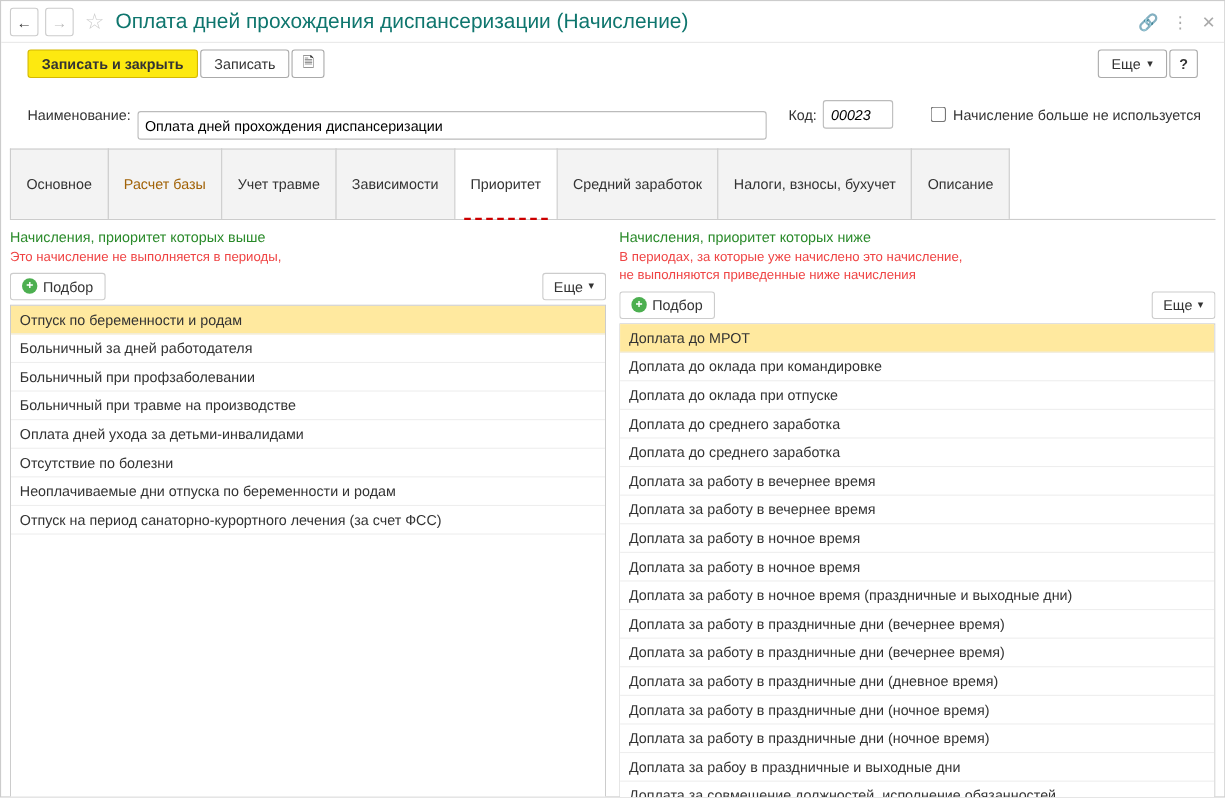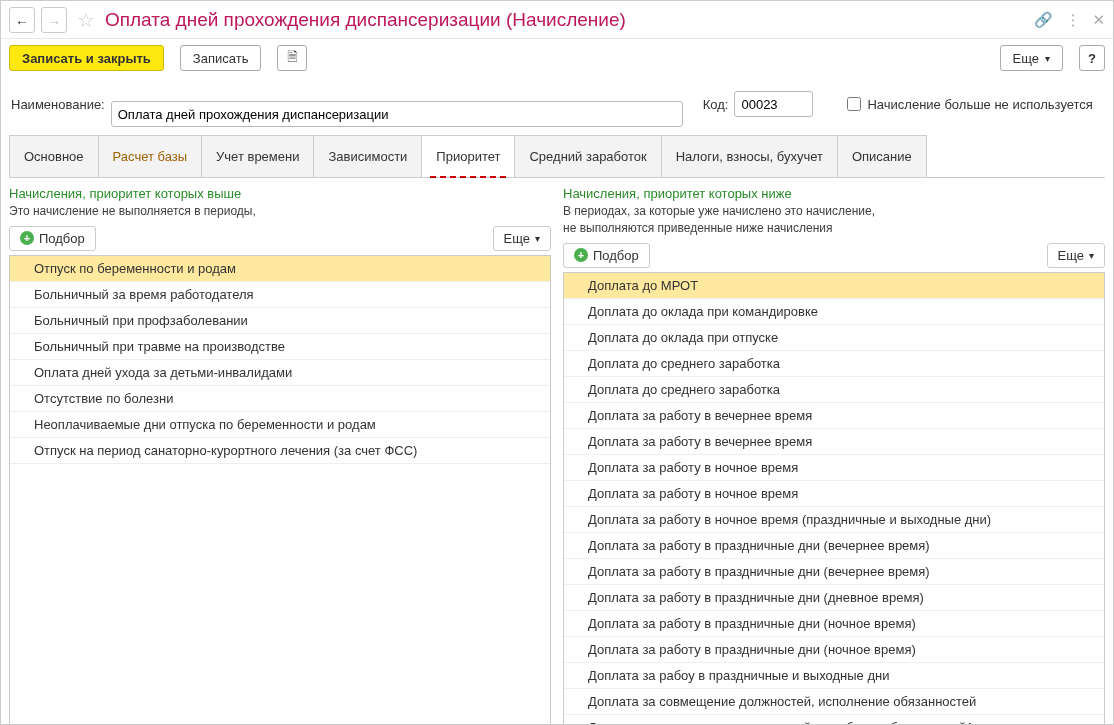--- a/index.html
+++ b/index.html
@@ -28,35 +28,35 @@
       background: #fff;
       display: flex;
       align-items: center;
       justify-content: center;
       cursor: pointer;
       font-size: 14px;
       color: #333;
     }
     .nav-btn.disabled { color: #bbb; }
     .star-icon { color: #ccc; font-size: 20px; margin: 0 4px; cursor: pointer; }
-    .title { font-size: 19px; color: #be185d; flex: 1; }
+    .title { font-size: 19px; color: #0f766e; flex: 1; }
     .titlebar-right {
       display: flex;
       gap: 12px;
       align-items: center;
       color: #aaa;
       font-size: 15px;
     }
     .titlebar-right span { cursor: pointer; }
     .toolbar {
       height: 38px;
       display: flex;
       align-items: center;
-      padding: 4px 8px;
-      gap: 16px;
+      padding: 4px 24px;
+      gap: 2px;
     }
     .btn {
       border: 1px solid #aaa;
       border-radius: 3px;
       background: #fff;
       padding: 5px 12px;
       cursor: pointer;
       font-size: 13px;
       color: #333;
       height: 26px;
@@ -79,48 +79,48 @@
       width: 26px; height: 26px;
       border: 1px solid #aaa;
       border-radius: 3px;
       display: flex; align-items: center; justify-content: center;
       cursor: pointer;
       font-weight: bold;
     }
     .fields-row {
       display: flex;
       align-items: center;
-      padding: 4px 10px 8px 10px;
+      padding: 4px 10px 8px 24px;
       gap: 6px;
       font-size: 13px;
     }
     .field-label { color: #333; }
     .field-input {
       border: 1px solid #bbb;
       border-radius: 3px;
       padding: 4px 6px;
       font-size: 13px;
       height: 26px;
     }
     .field-input.name { flex: 1; max-width: 572px; margin-top: 20px; }
-    .field-input.code { width: 79px; }
+    .field-input.code { width: 64px; font-style: italic; }
     .checkbox-wrap {
       display: flex;
       align-items: center;
       gap: 6px;
       margin-left: 28px;
     }
     .checkbox-wrap input { width: 14px; height: 14px; }
     .tabs {
       display: flex;
       border-bottom: 1px solid #ccc;
       margin: 0 8px;
     }
     .tab {
-      padding: 13px 14px;
+      padding: 24px 14px;
       cursor: pointer;
       color: #333;
       background: #f3f3f3;
       border: 1px solid #ccc;
       border-bottom: none;
       margin-right: -1px;
       font-size: 13px;
       text-align: center;
     }
     .tab.disabled { color: #a16207; }
@@ -147,21 +147,21 @@
       display: flex;
       flex-direction: column;
       overflow: hidden;
     }
     .col-header-green {
       color: #2a8a2a;
       font-size: 13px;
       margin-bottom: 2px;
     }
     .col-subtext {
-      color: #404040;
+      color: #ef4444;
       font-size: 12px;
       line-height: 1.4;
       margin-bottom: 6px;
     }
     .col-toolbar {
       display: flex;
       justify-content: space-between;
       margin-bottom: 4px;
     }
     .select-btn {
@@ -186,21 +186,21 @@
       font-size: 11px;
       font-weight: bold;
     }
     .list-box {
       flex: 1;
       border: 1px solid #ccc;
       overflow-y: auto;
       background: #fff;
     }
     .list-item {
-      padding: 5px 24px;
+      padding: 5px 8px;
       border-bottom: 1px solid #eee;
       cursor: pointer;
       font-size: 13px;
     }
     .list-item:first-child {
       background: #ffe99f;
     }
   </style>
 </head>
 <body>
@@ -238,21 +238,21 @@
   <input class="field-input code" value="00023" style="">
   <label class="checkbox-wrap">
     <input type="checkbox" style="">
     <span>Начисление больше не используется</span>
   </label>
 </div>
 
 <div class="tabs" id="tabs-container">
     <div class="tab">Основное</div>
     <div class="tab disabled">Расчет базы</div>
-    <div class="tab">Учет времени</div>
+    <div class="tab">Учет травме</div>
     <div class="tab">Зависимости</div>
     <div class="tab active">Приоритет</div>
     <div class="tab">Средний заработок</div>
     <div class="tab">Налоги, взносы, бухучет</div>
     <div class="tab">Описание</div>
   </div>
 
 <div class="priority-body">
   <div class="priority-col">
     <div class="col-header-green">Начисления, приоритет которых выше</div>
@@ -264,21 +264,21 @@
         <span class="plus-icon">+</span>
         <span>Подбор</span>
       </div>
       <div class="select-btn">
         <span>Еще</span>
         <span style="font-size:10px;">▾</span>
       </div>
     </div>
     <div class="list-box" id="higher-list">
         <div class="list-item">Отпуск по беременности и родам</div>
-        <div class="list-item">Больничный за время работодателя</div>
+        <div class="list-item">Больничный за дней работодателя</div>
         <div class="list-item">Больничный при профзаболевании</div>
         <div class="list-item">Больничный при травме на производстве</div>
         <div class="list-item">Оплата дней ухода за детьми-инвалидами</div>
         <div class="list-item">Отсутствие по болезни</div>
         <div class="list-item">Неоплачиваемые дни отпуска по беременности и родам</div>
         <div class="list-item">Отпуск на период санаторно-курортного лечения (за счет ФСС)</div>
       </div>
   </div>
 
   <div class="priority-col">

